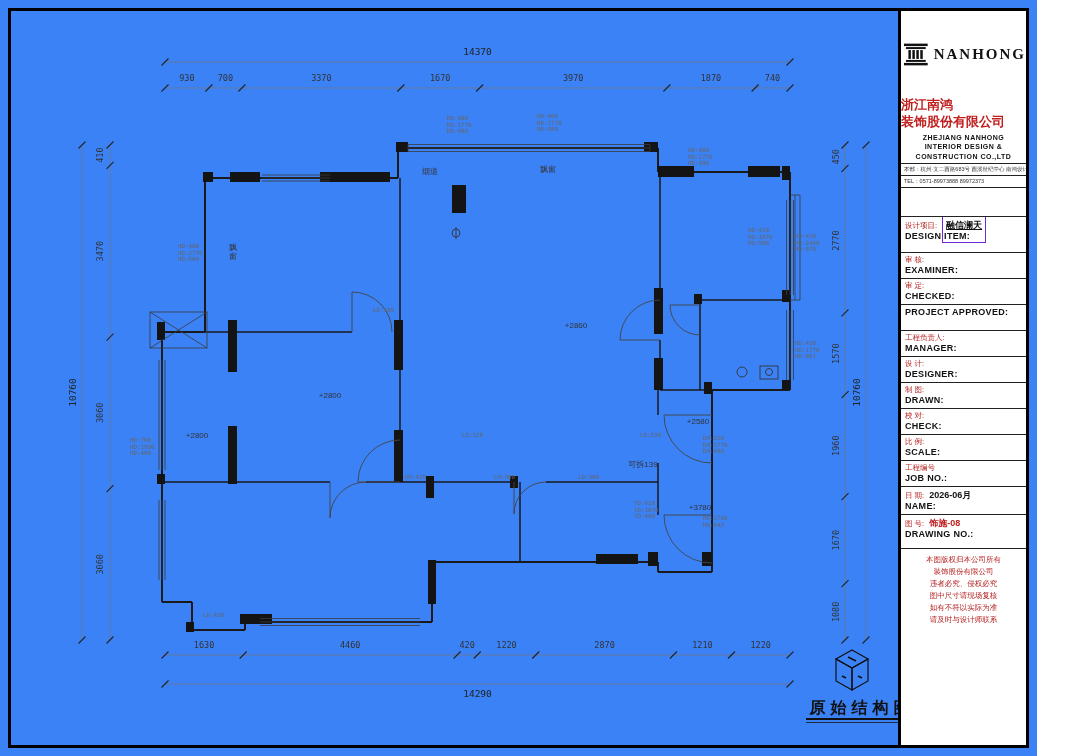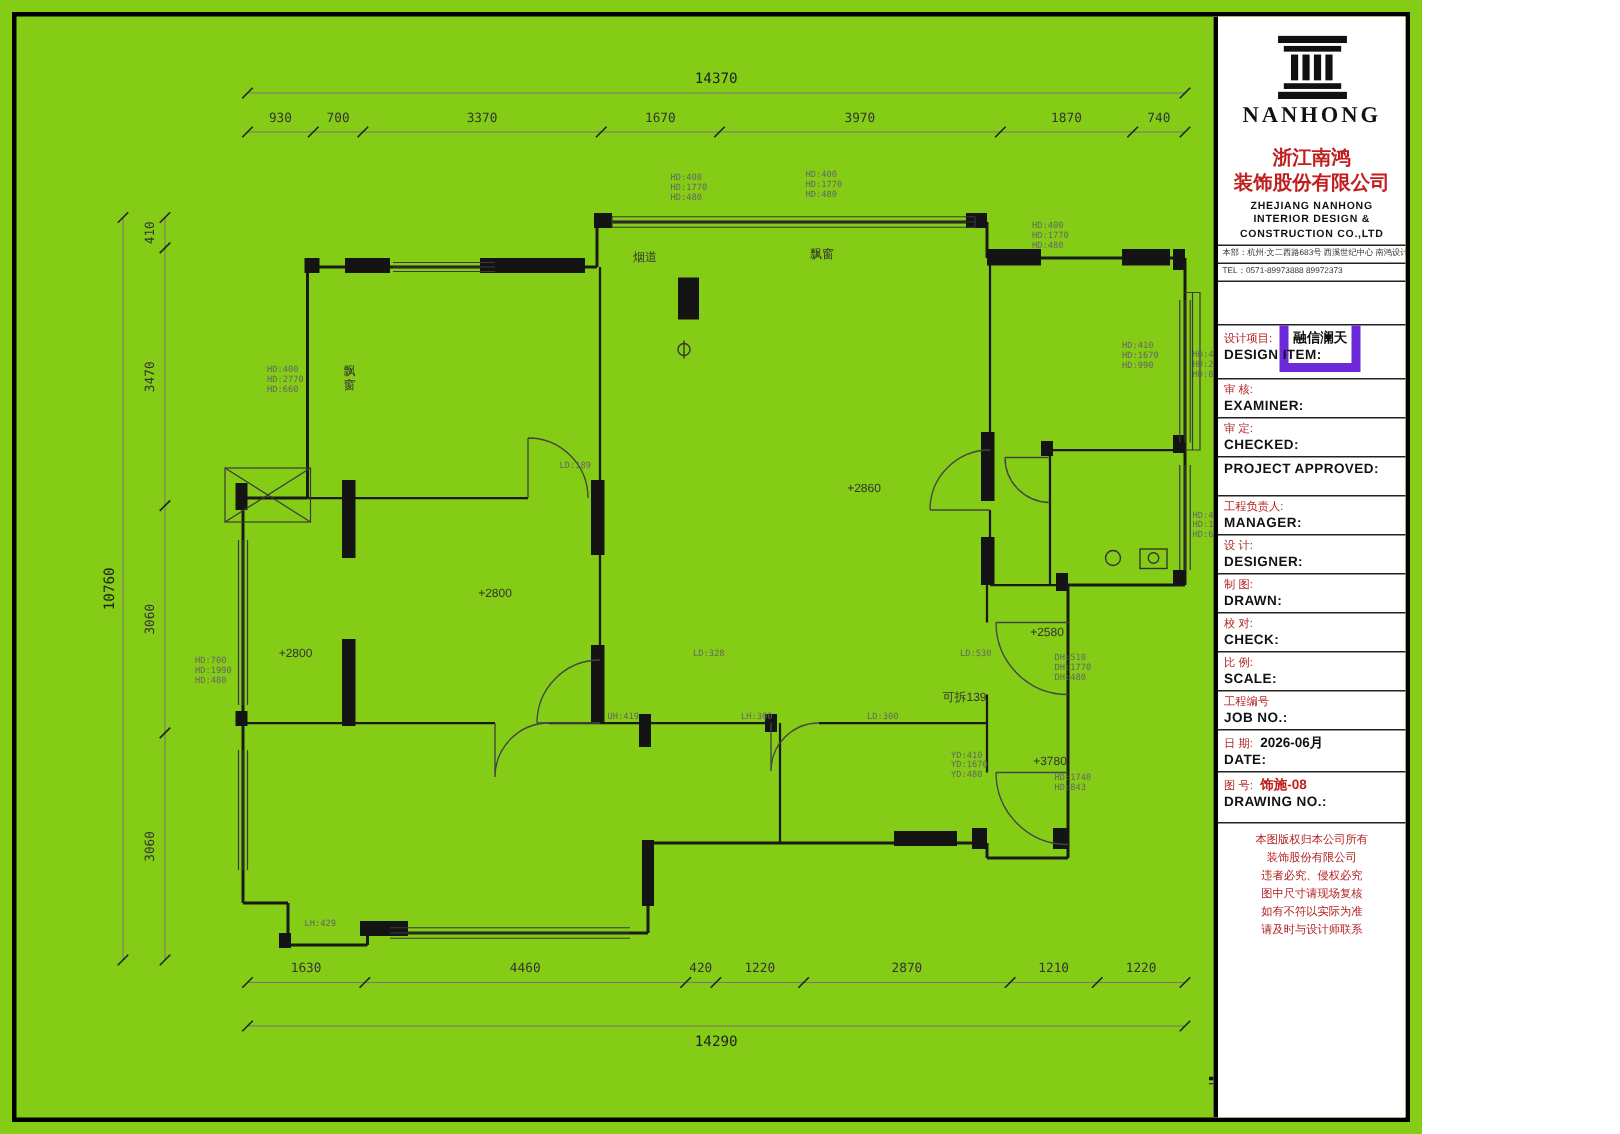--- a/index.html
+++ b/index.html
@@ -1,34 +1,34 @@
 <!DOCTYPE html>
 <html><head>
 <meta charset="utf-8">
 <style>
   html,body{margin:0;padding:0;background:#fff;}
-  .sheet{position:relative;width:948px;height:756px;background:#84cc16;overflow:hidden;
+  .sheet{position:relative;width:1037px;height:756px;background:#3b82f6;overflow:hidden;
          font-family:"Liberation Sans",sans-serif;color:#111;}
   .frame{position:absolute;inset:8px;border:3px solid #000;}
   .plan-wrap{position:absolute;left:11px;top:11px;width:930px;height:734px;}
   .titleblock{position:absolute;top:11px;bottom:11px;right:11px;width:128px;
               border-left:3px solid #000;display:flex;flex-direction:column;box-sizing:border-box;background:#fff;}
-  .tb-logo{height:86px;display:flex;flex-direction:column;align-items:center;justify-content:center;gap:3px;}
+  .tb-logo{height:86px;display:flex;flex-direction:row;align-items:center;justify-content:center;gap:3px;}
   .tb-nanhong{font-family:"Liberation Serif",serif;font-weight:bold;font-size:15px;letter-spacing:2px;}
-  .tb-cn{height:36px;color:#c01f1f;font-weight:bold;font-size:13px;text-align:center;line-height:1.3;}
+  .tb-cn{height:36px;color:#c01f1f;font-weight:bold;font-size:13px;line-height:1.3;}
   .tb-en{height:30px;font-size:7px;font-weight:bold;text-align:center;letter-spacing:0.5px;line-height:1.35;
          padding:0 4px;box-sizing:border-box;}
   .tb-addr{height:12px;border-top:1px solid #222;font-size:5.5px;line-height:11px;white-space:nowrap;
            overflow:hidden;padding:0 3px;box-sizing:border-box;color:#333;}
   .tb-spacer{height:28px;border-top:1px solid #222;}
   .tb-row{border-top:1px solid #222;padding:2px 4px 0 4px;box-sizing:border-box;overflow:hidden;position:relative;}
   .tb-row .cn{font-size:7.5px;color:#b52020;line-height:1.35;}
   .tb-row .en{font-size:9px;font-weight:bold;letter-spacing:0.3px;line-height:1.3;color:#111;}
   .tb-row .val{font-size:9px;font-weight:bold;margin-left:5px;color:#111;}
-  .tb-row .boxed{border:6px solid #6d28d9;padding:12px 3px;}
+  .tb-row .boxed{border:1px solid #6d28d9;padding:12px 3px;text-decoration:underline;}
   .tb-row .red{color:#c01f1f;}
   .h32{height:32px}.h36{height:36px}.h54{height:54px}.h26{height:26px}.h28{height:28px}.h34{height:34px}
   .title-diamond{position:absolute;right:6px;top:10px;}
   .tb-notes{flex:1;border-top:1px solid #222;padding:5px 5px;color:#b52020;font-size:7.5px;line-height:1.6;text-align:center;}
   
   .wall-ext{stroke:#1a1a1a;stroke-width:2;fill:none;}
   .wall-int{stroke:#1a1a1a;stroke-width:1.5;fill:none;}
   .win{stroke:#3a3a3a;stroke-width:0.8;fill:none;}
   .door{stroke:#444;stroke-width:0.9;fill:none;}
   .fix{stroke:#333;stroke-width:0.9;fill:none;}
@@ -331,21 +331,21 @@
       <div class="cn">比 例:</div>
       <div class="en">SCALE:</div>
     </div>
     <div class="tb-row h26">
       <div class="cn">工程编号</div>
       <div class="en">JOB NO.:</div>
     </div>
 
     <div class="tb-row h28">
       <div class="cn"><span>日 期:</span><span class="val">2026-06月</span></div>
-      <div class="en">DATE:</div>
+      <div class="en">NAME:</div>
     </div>
 
     <div class="tb-row h34">
       <div class="cn"><span>图 号:</span><span class="val red">饰施-08</span></div>
       <div class="en">DRAWING NO.:</div>
     </div>
 
     <div class="tb-notes">
       <div>本图版权归本公司所有</div>
       <div>装饰股份有限公司</div>

